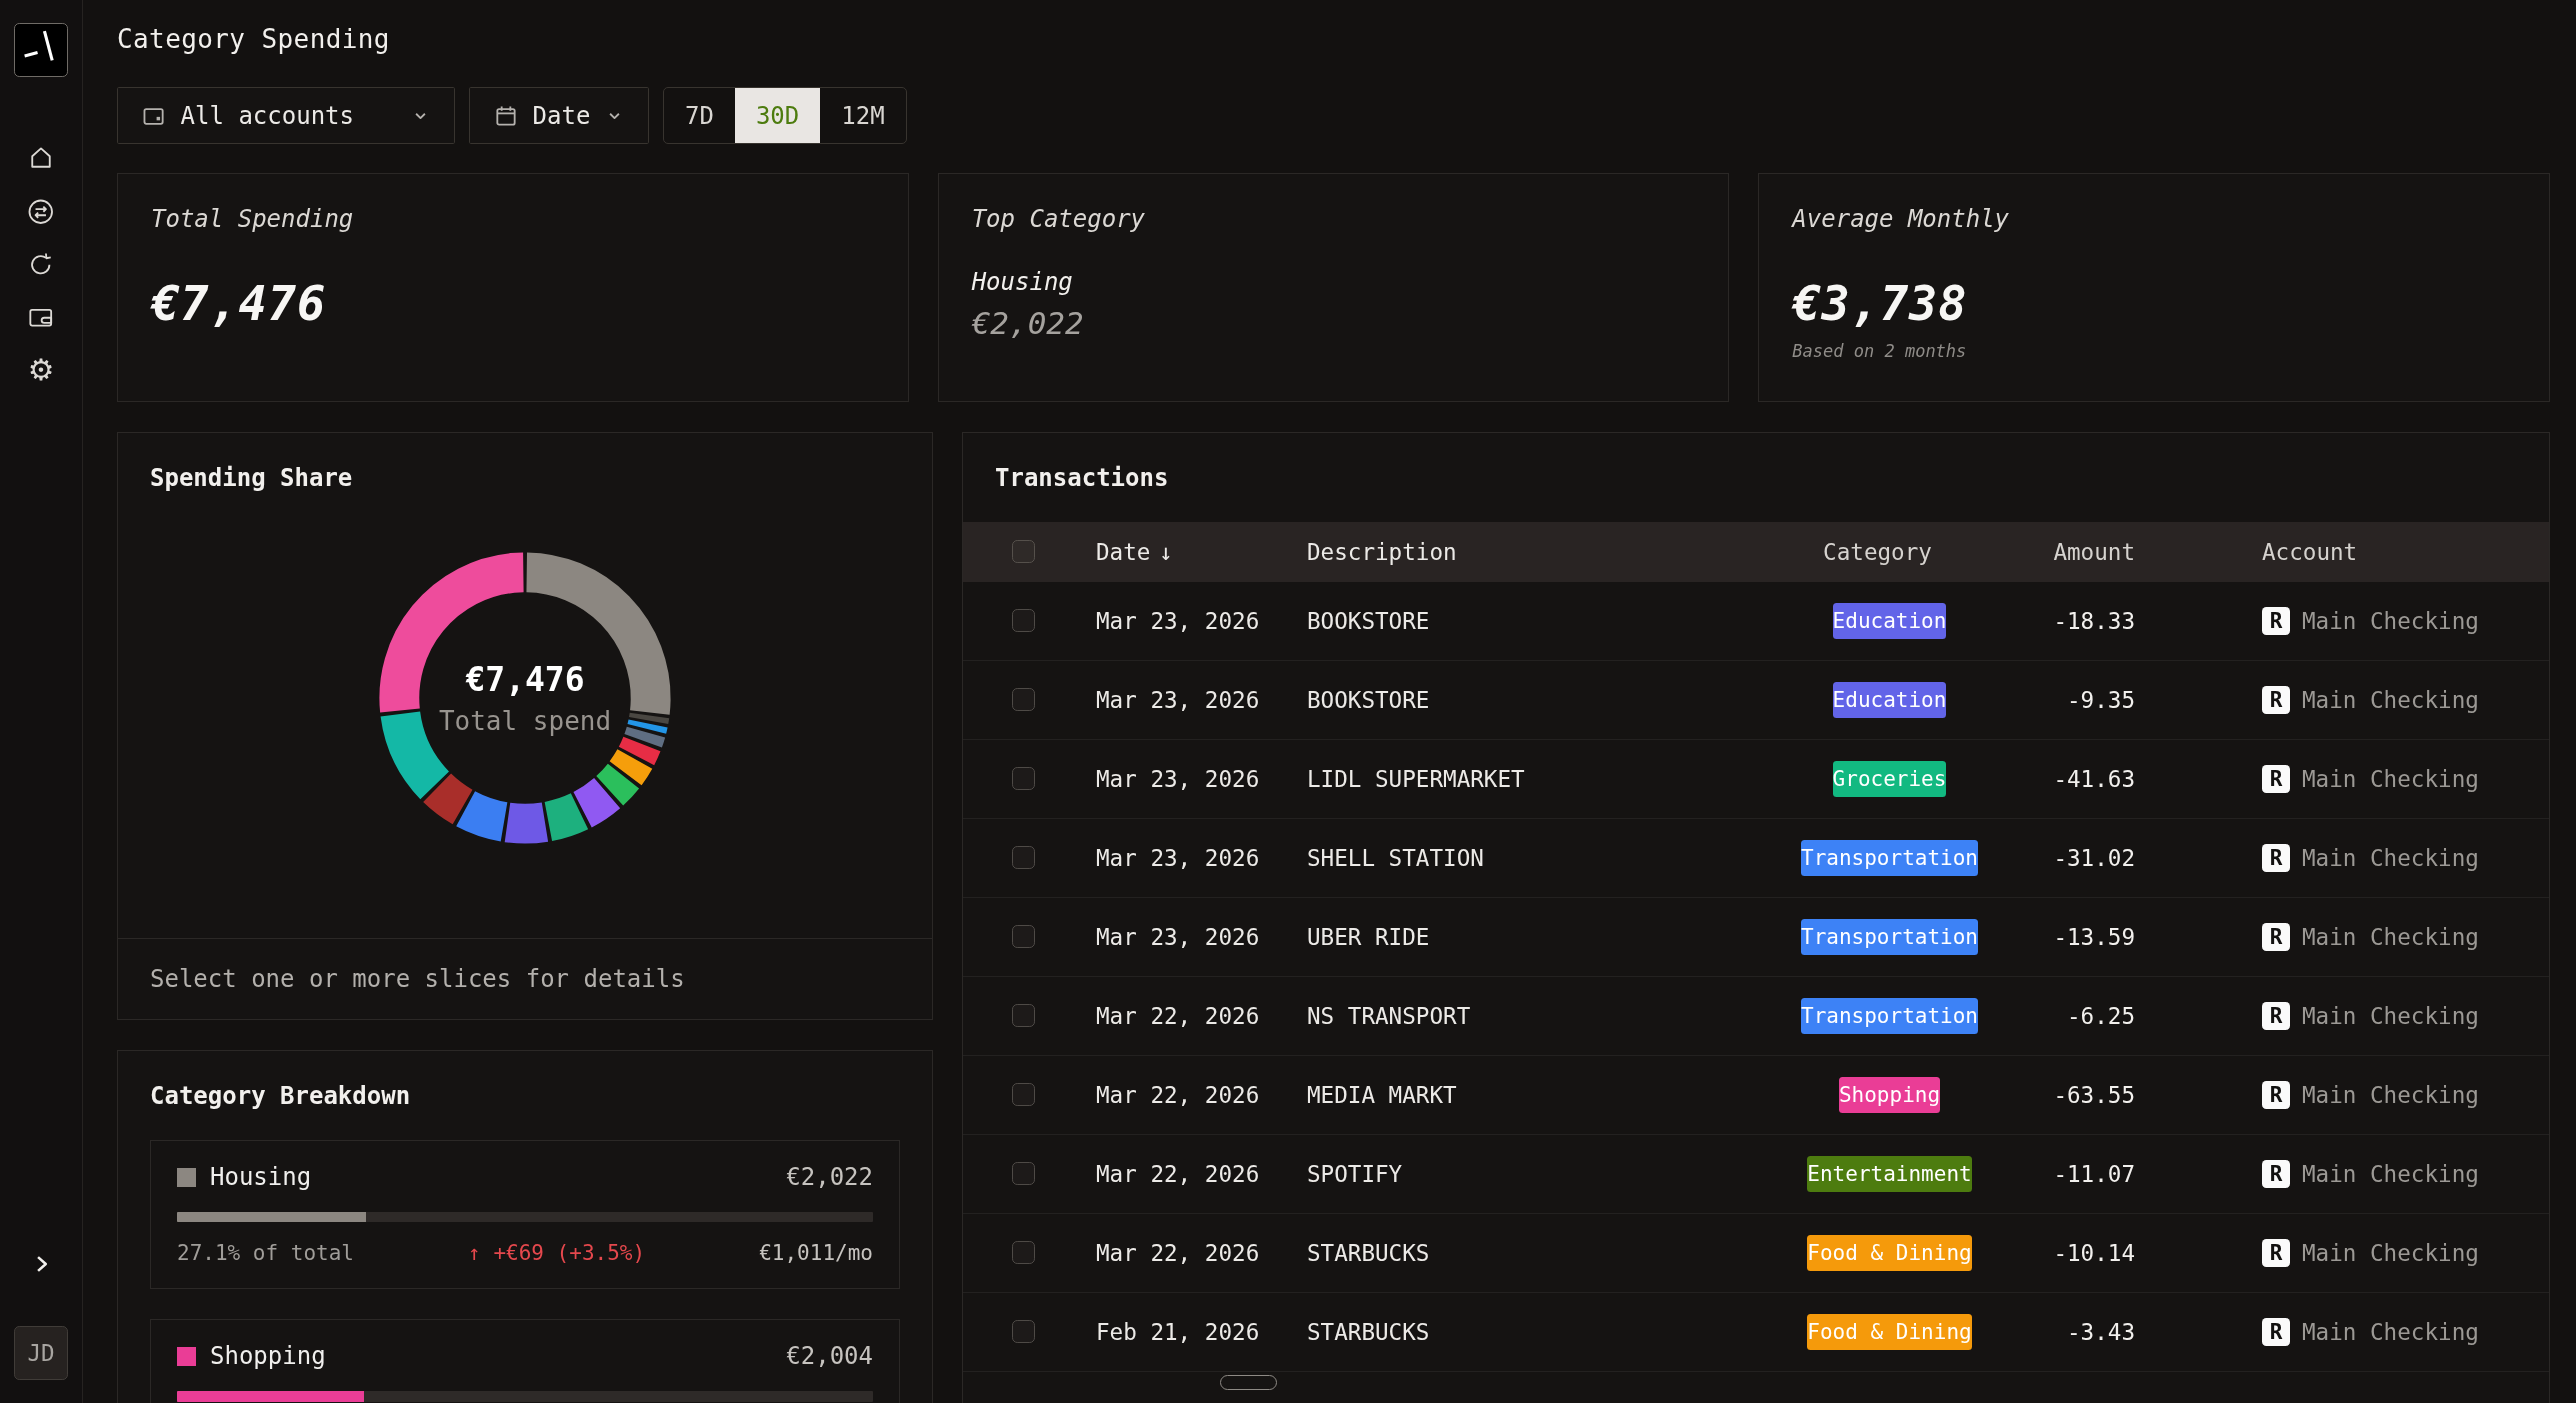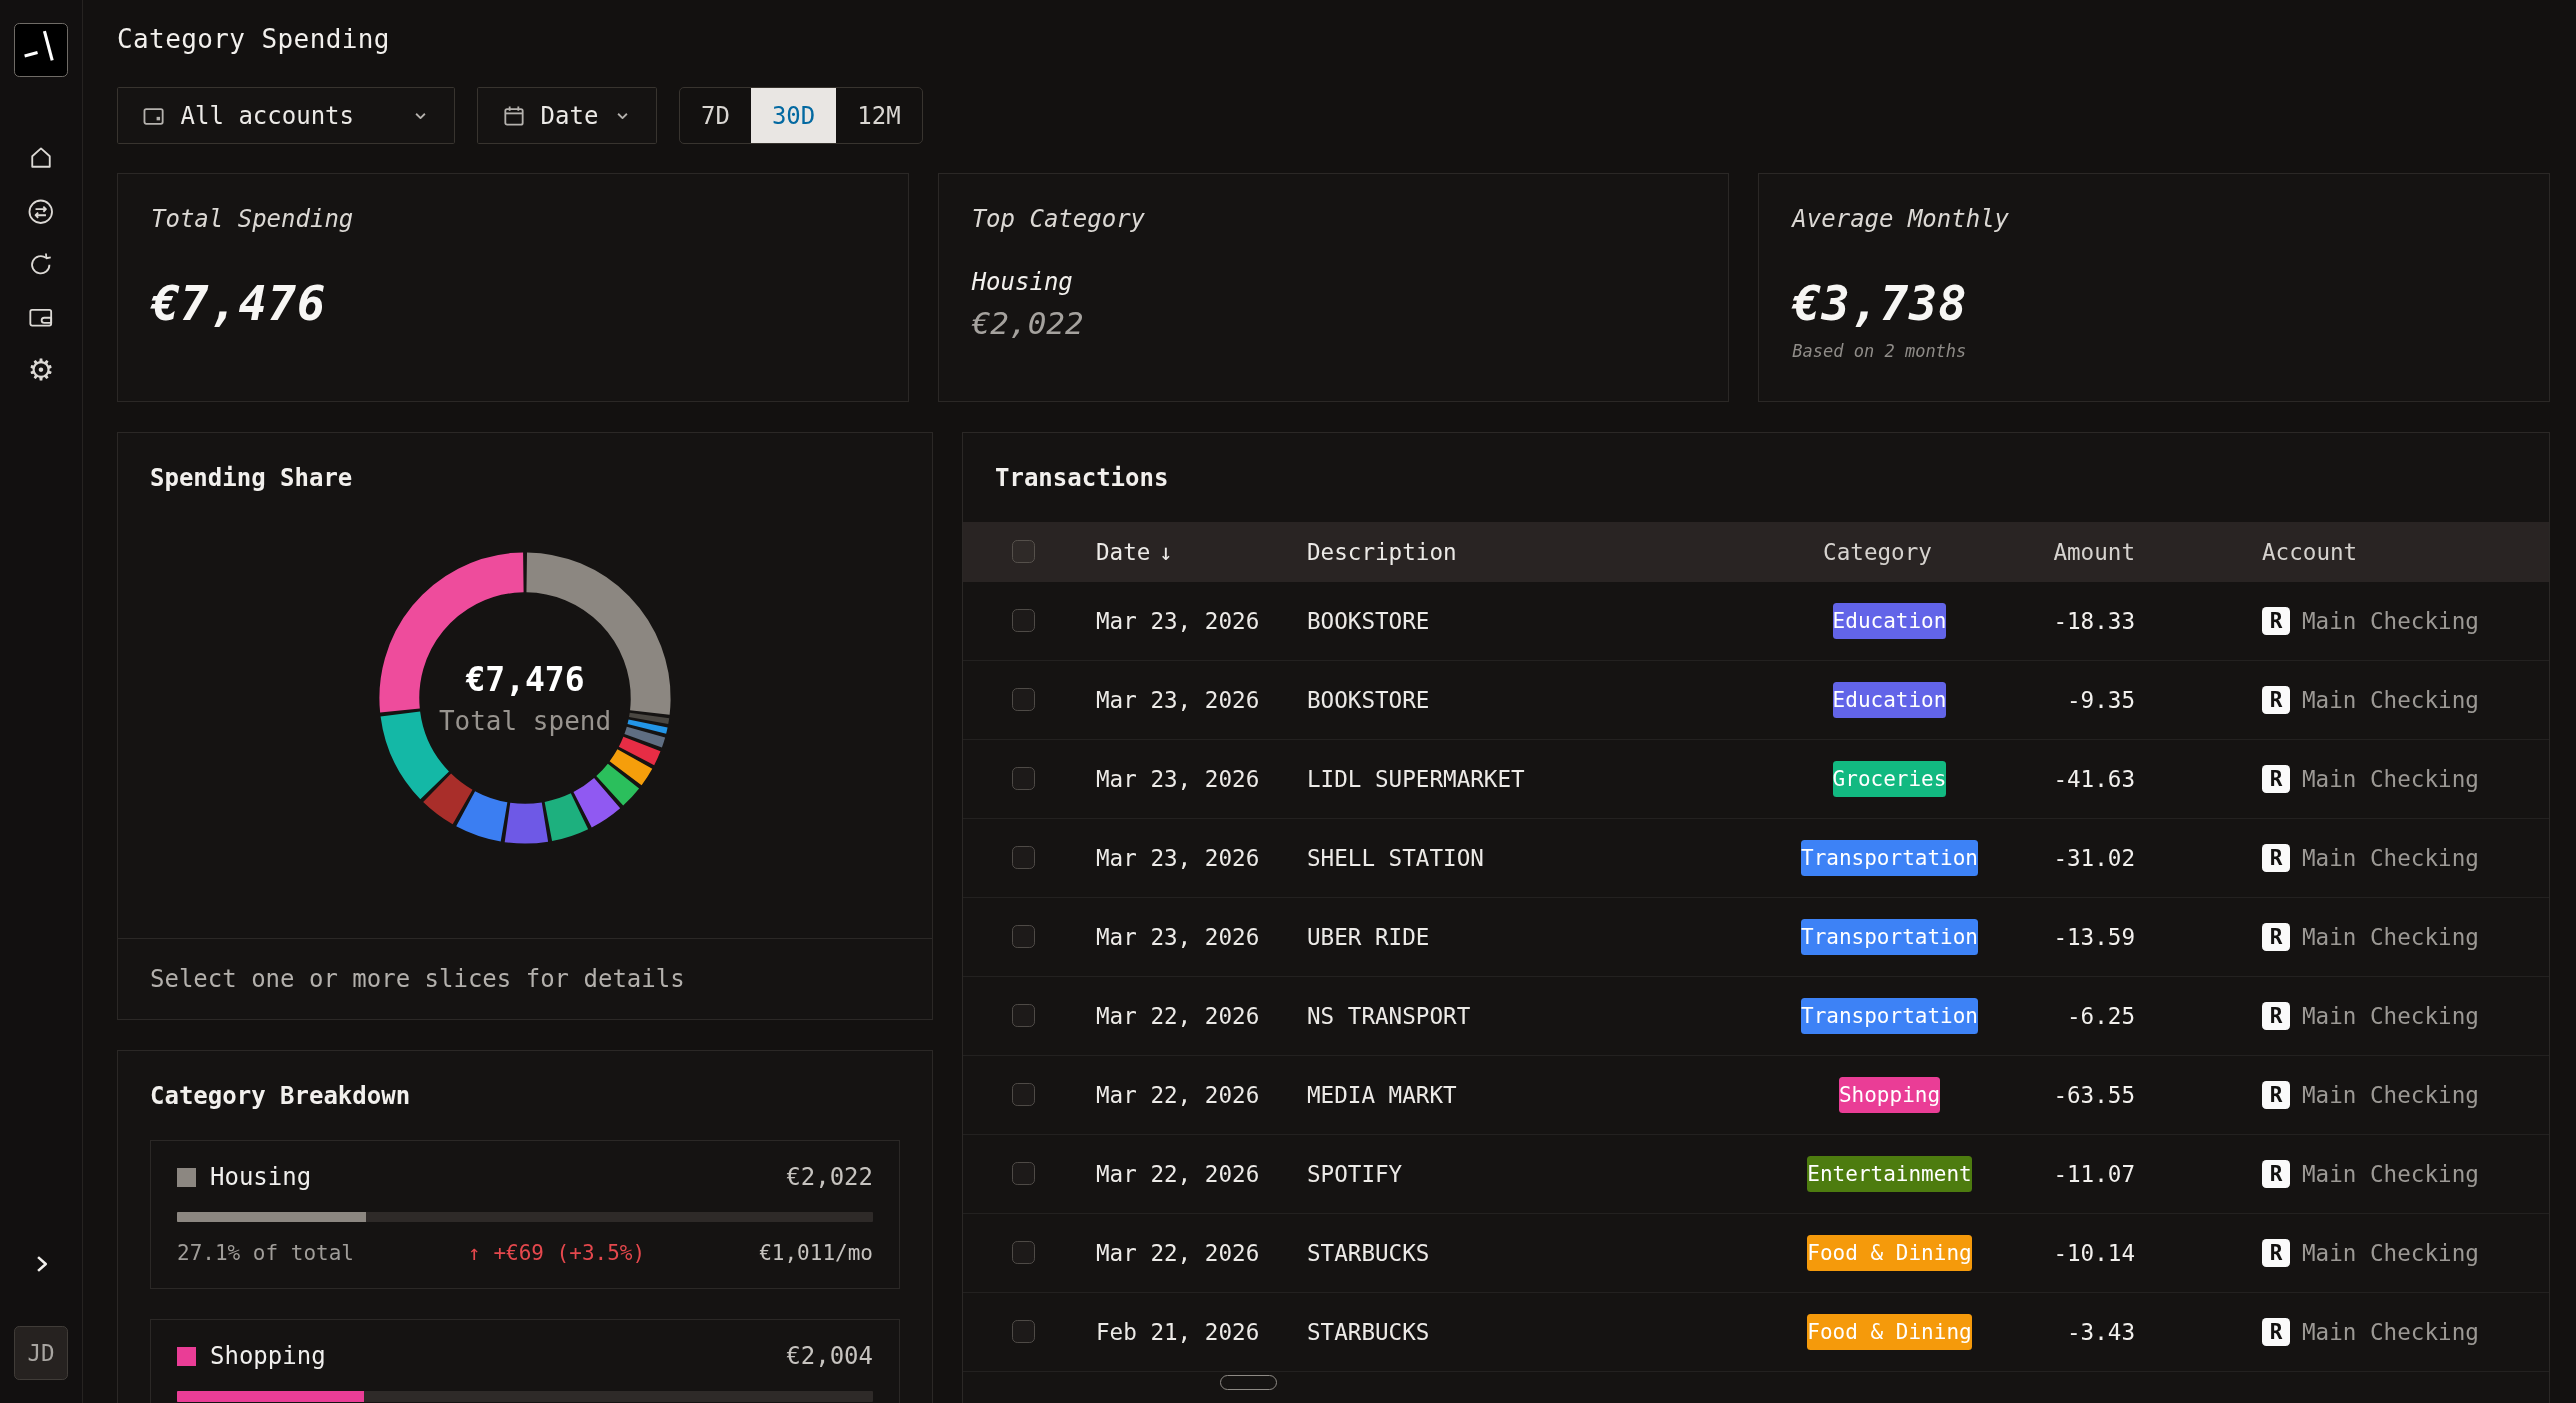--- a/index.html
+++ b/index.html
@@ -29,35 +29,35 @@
   .avatar {
     width:54px; height:54px; margin-bottom:22.6px;
     background:#262220; border:0.9px solid #403c38; border-radius:5.2px;
     display:flex; align-items:center; justify-content:center;
     color:#a8a5a1; font-size:22.6px;
   }
   
   .main { flex:1; padding:24px 26px 0 34px; }
   .page-title { font-size:26px; font-weight:400; color:#f2f0ed; letter-spacing:0.4px; }
   
-  .filters { display:flex; gap:22px; margin-top:33px; height:57px; }
+  .filters { display:flex; gap:14px; margin-top:33px; height:57px; }
   .drop {
     height:57px; border:0.9px solid #38342f; background:#151312; border-radius:1.7px;
     display:flex; align-items:center; gap:14px; padding:0 22.6px;
     font-size:24px; color:#eceae7; cursor:pointer;
   }
   .drop.accounts { width:338px; }
   .drop .chev { margin-left:auto; }
   .segmented { display:flex; border:0.9px solid #38342f; border-radius:5px; overflow:hidden; height:57px; }
   .seg-btn {
     min-width:68px; padding:0 21px; background:transparent; border:none;
     color:#d9d6d2; font-size:24px; font-family:inherit; cursor:pointer;
     display:flex; align-items:center; justify-content:center;
   }
-  .seg-btn.active { background:#e9e6e3; color:#0369a1;text-align:center; }
+  .seg-btn.active { background:#e9e6e3; color:#4d7c0f;text-align:center; }
   
   .stats { display:grid; grid-template-columns:repeat(3,1fr); gap:29px; margin-top:29px; }
   .card { background:#151312; border:0.9px solid #2b2826; }
   .stat-card { height:229px; padding:31px 33px;font-style:italic; }
   .stat-label { font-size:24px; color:#dbd8d4; }
   .stat-value { font-size:47px; font-weight:bold; color:#f7f6f4; margin-top:43px; letter-spacing:0.9px; }
   .stat-name  { font-size:24px; color:#f2f0ed; margin-top:35px; }
   .stat-sub-value { font-size:31px; color:#a5a29e; margin-top:8.7px; }
   .stat-note { font-size:17px; color:#8f8c88; margin-top:10.4px; }
   

